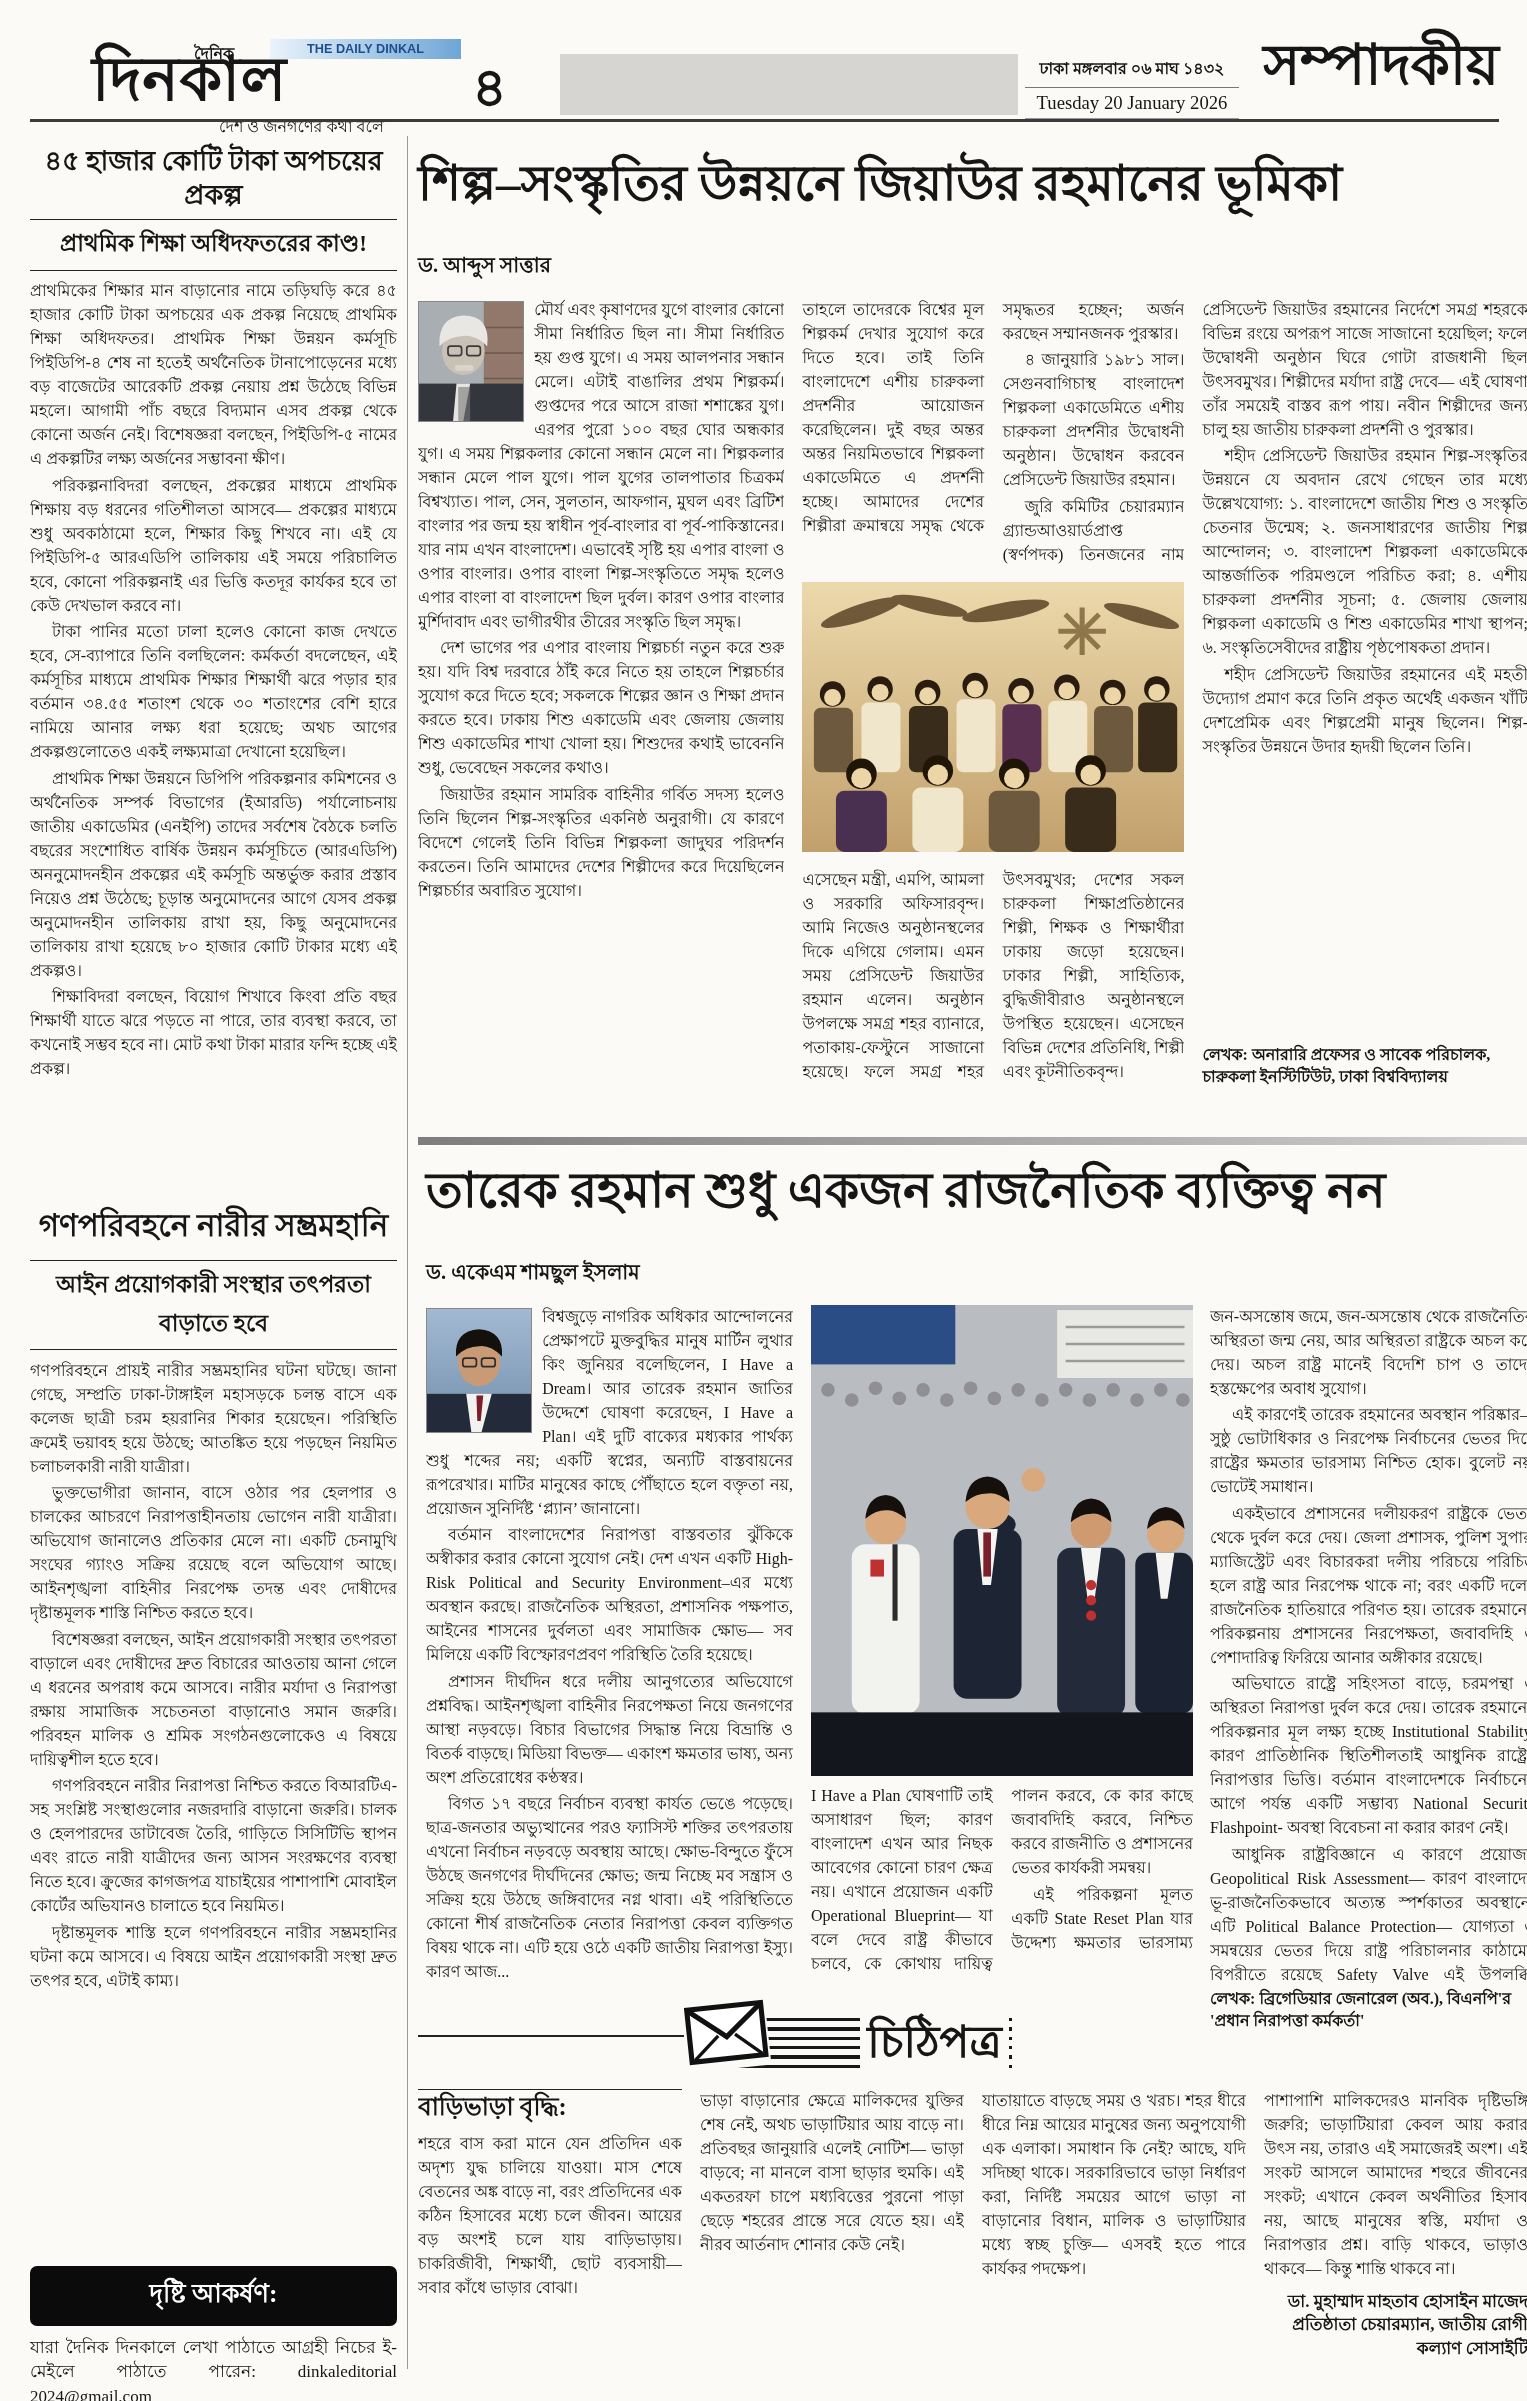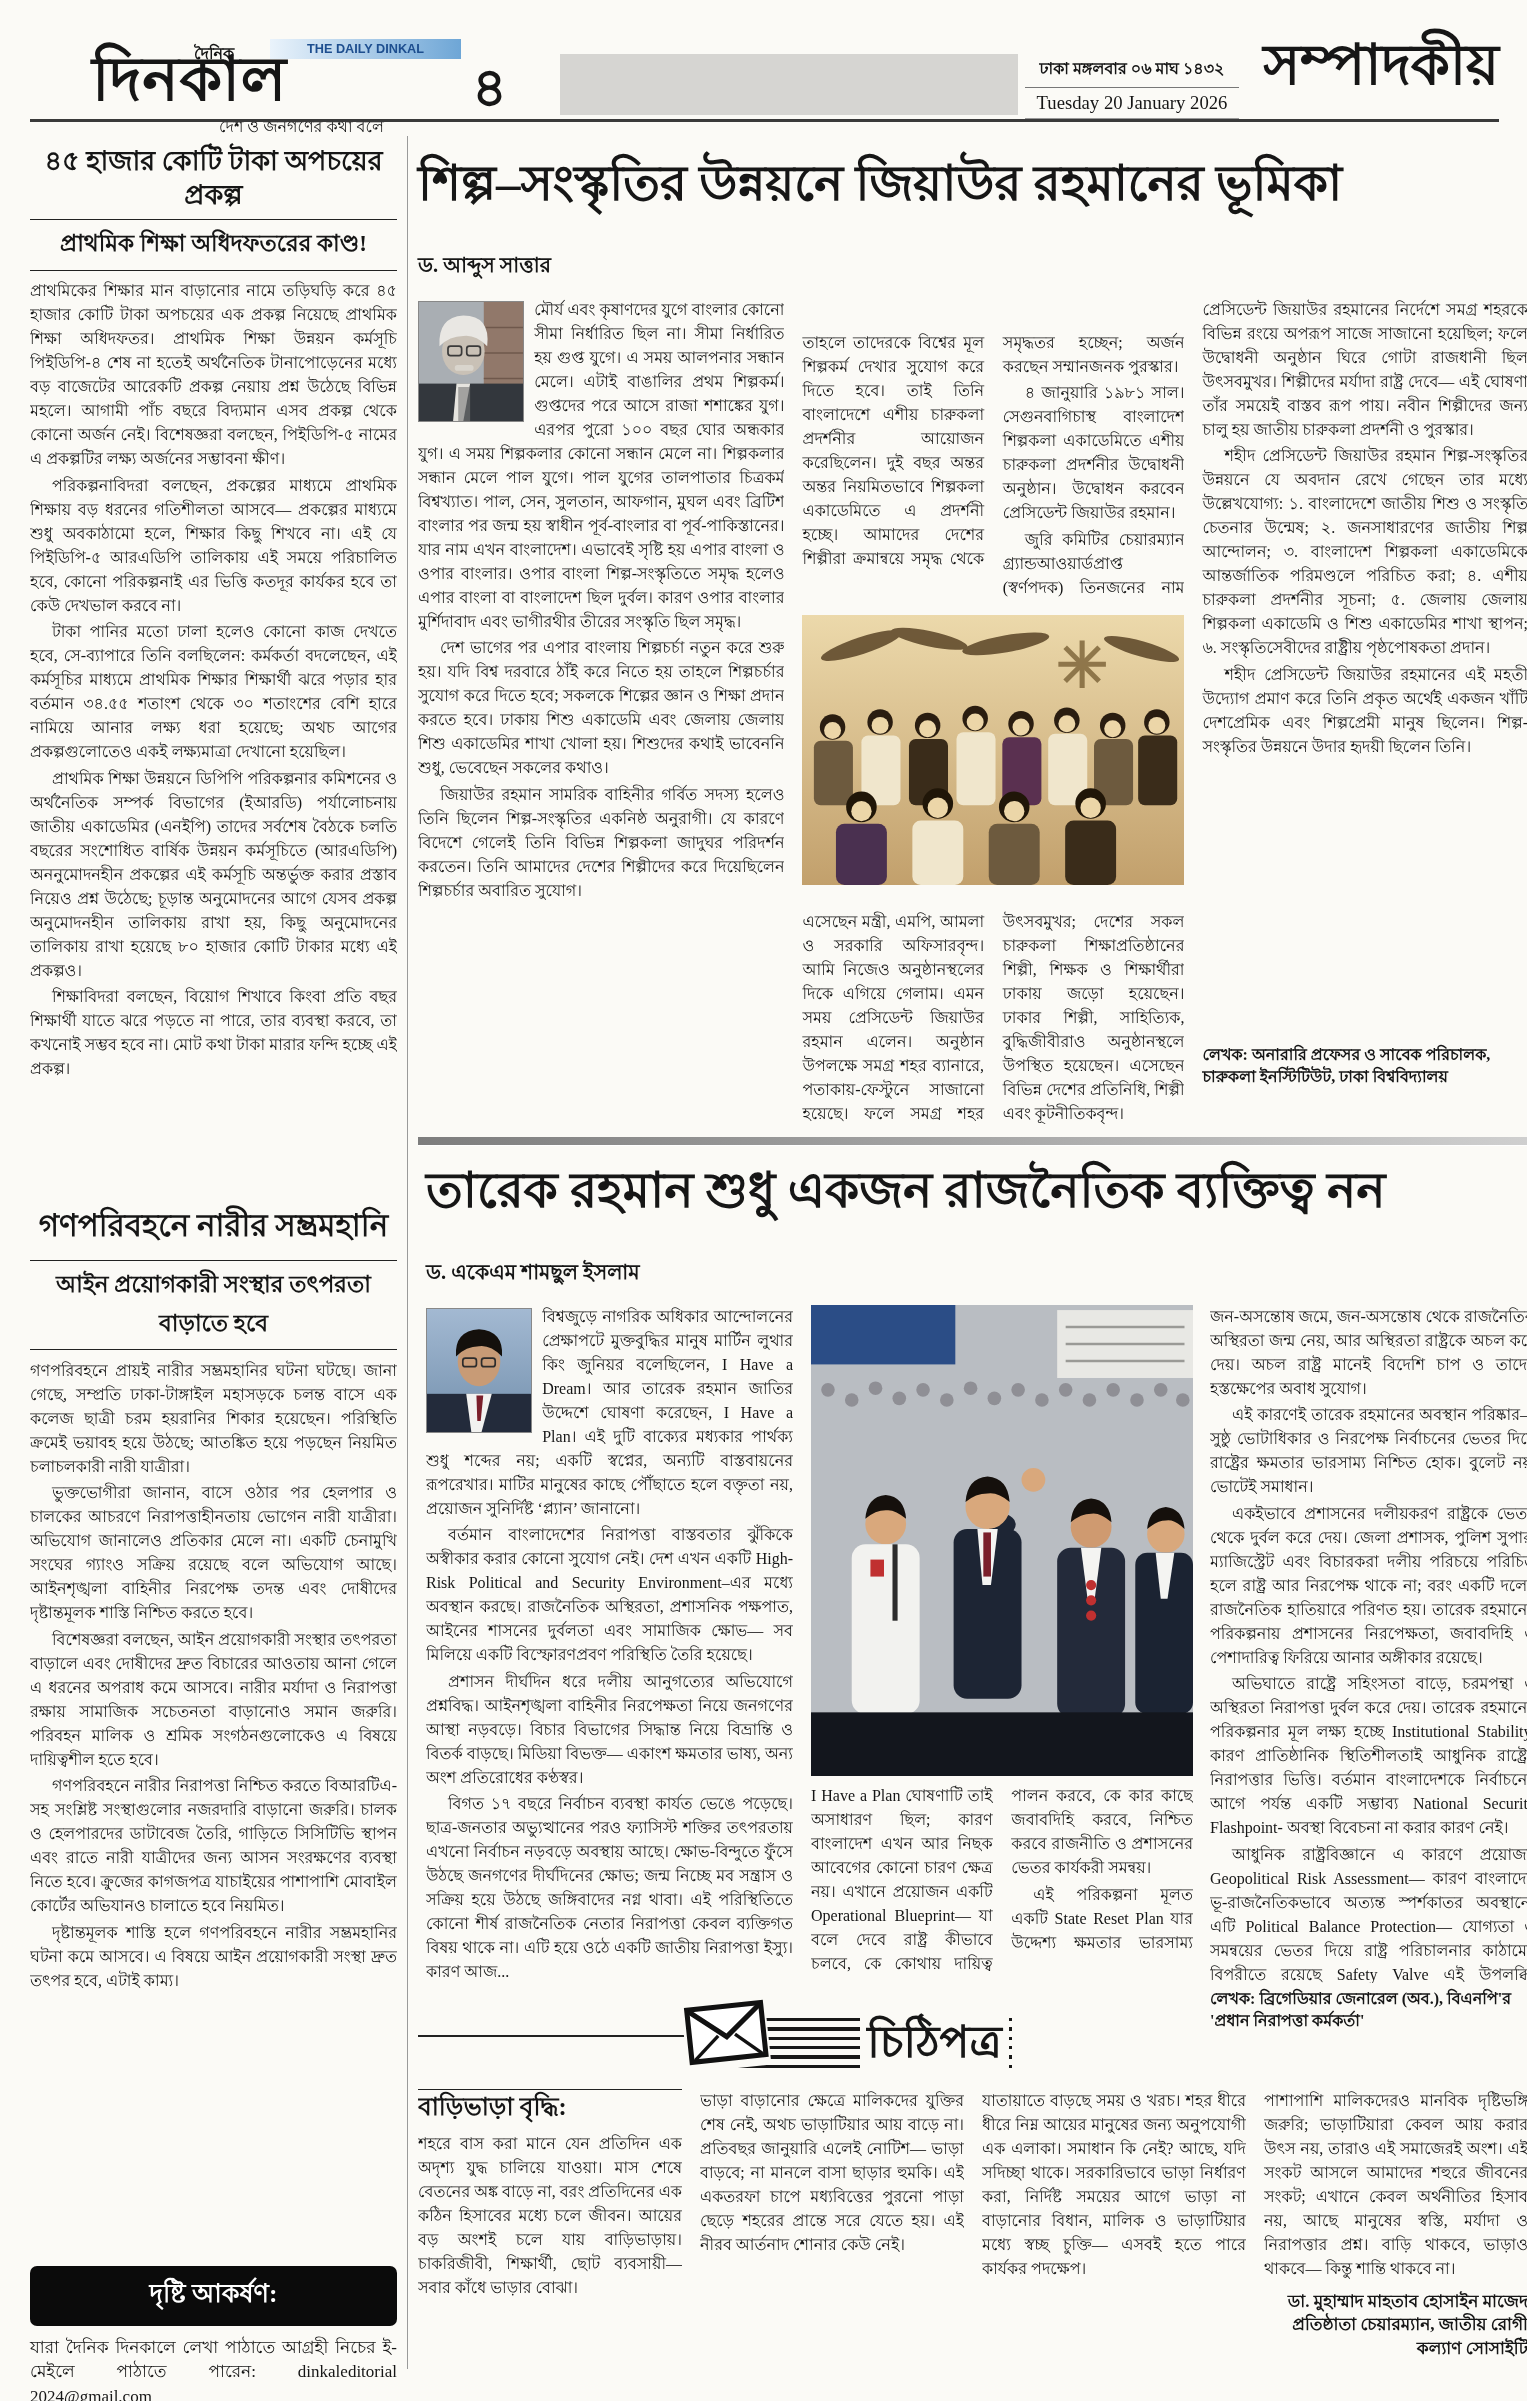--- a/index.html
+++ b/index.html
@@ -40,22 +40,22 @@
   
   .articleA{position:absolute;left:418px;top:149px;width:1110px;}
   .art-head{font-size:49px;font-weight:800;line-height:1.3;white-space:nowrap;margin:3.4px 0 34px;}
   .art-byline{font-size:20.4px;font-weight:bold;margin:0 0 13.6px;}
   .art-body{display:flex;gap:18px;position:relative;}
   .a-body{height:791px;justify-content:flex-end;}
   .colw1{width:367px;}
   .colw2{width:382px;}
   .colw3{width:326px;position:relative;}
   .twocol{columns:2;column-gap:18.7px;}
-  .a-mid-top{height:284px;margin-top:33px;}
-  .a-mid-bot{height:219px;margin-top:25px;}
+  .a-mid-top{height:284px;}
+  .a-mid-bot{height:219px;margin-top:16px;}
   .photo{display:block;}
   .float-photo{float:left;margin:3.4px 10.2px 5.1px 0;border:0.8px solid #888;}
   .col-credit{position:absolute;left:0;right:0;bottom:0;background:#fbfaf6;padding-top:5.1px;
               font-weight:bold;font-size:16px;line-height:1.4;}
   .sepbar{position:absolute;left:418px;top:1137px;width:1110px;height:7.6px;
           background:linear-gradient(90deg,#7d7d7d,#cfcfcf);border-bottom:1.7px solid #fff;}
   .articleB{position:absolute;left:426px;top:1156px;width:1110px;}
   .b-body{height:677px;}
   .b-col3{position:absolute;right:0;top:0;height:728px;width:326px;}
   .b-mid-bot{height:194px;margin-top:8.5px;}

